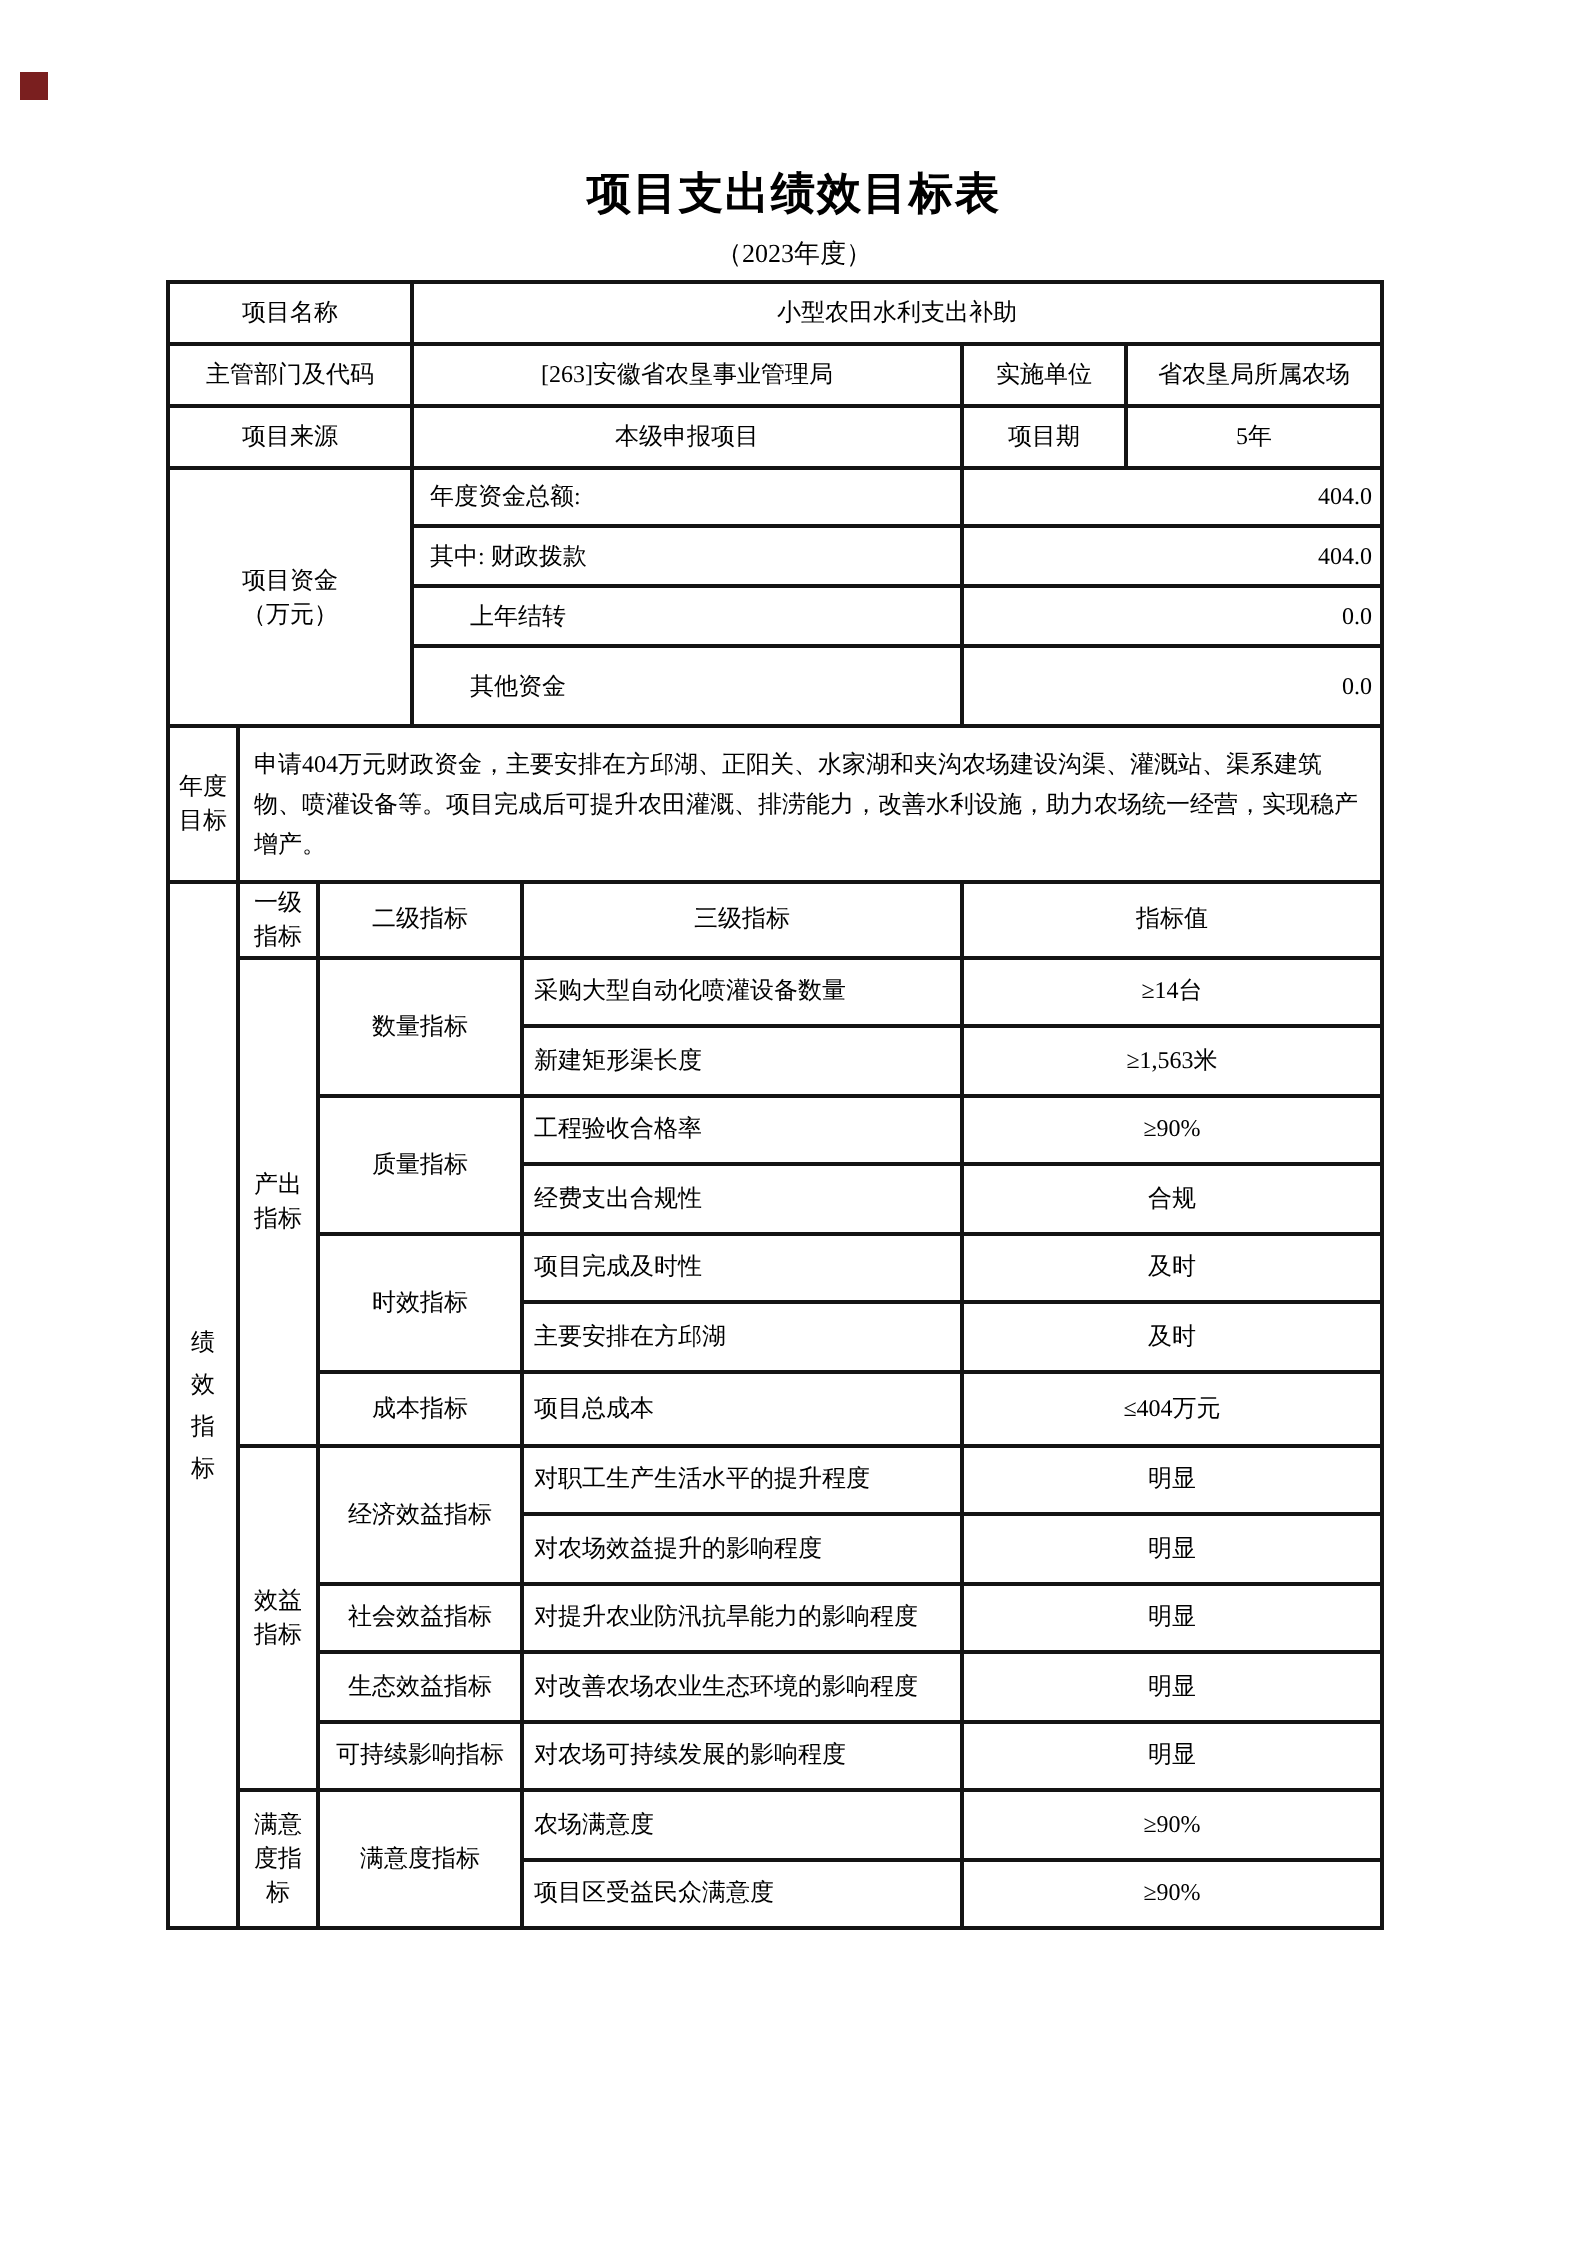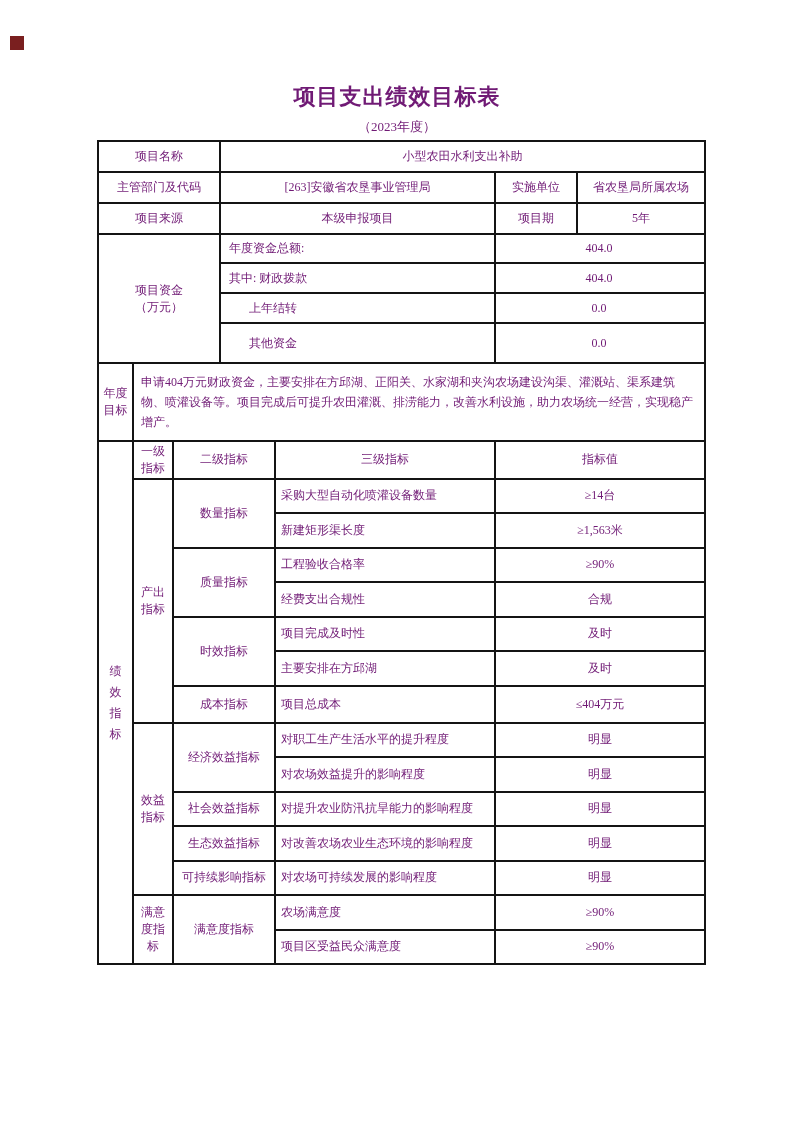--- a/index.html
+++ b/index.html
@@ -1,40 +1,40 @@
 <!DOCTYPE html>
 <html><head>
 <meta charset="utf-8">
 <style>
   html,body { margin:0; padding:0; background:#ffffff; }
   .sheet {
     position:relative; width:794px; height:1122px; background:#ffffff;
-    font-family:"Liberation Serif","DejaVu Serif",serif; color:#701a75;
+    font-family:"Liberation Serif","DejaVu Serif",serif; color:#000000;
     overflow:hidden;
   }
   .corner-mark { position:absolute; left:10px; top:36px; width:14px; height:14px; background:#7a1f1f; }
   .doc-title {
     position:absolute; top:82px; left:0; width:100%; text-align:center;
     font-family:"Liberation Sans","DejaVu Sans",sans-serif;
     font-size:22px; font-weight:bold; letter-spacing:1px;
   }
   .doc-subtitle { position:absolute; top:118px; left:0; width:100%; text-align:center; font-size:13px; }
   table.main {
-    position:absolute; top:140px; left:97px;
+    position:absolute; top:140px; left:83px;
     border-collapse:collapse; table-layout:fixed;padding-left:17px;
   }
   td {
     border:2px solid #141414; font-size:12px; text-align:center;
     vertical-align:middle; padding:1px 2px; line-height:1.4;
     overflow:hidden;
   }
   .pre { white-space:pre-line; }
   .fund-name { text-align:left; padding-left:8px; }
   .fund-name.indent { padding-left:28px;margin-left:20px; }
-  .num { padding-right:4px; }
+  .num { text-align:right; padding-right:4px; }
   .goal-cell { text-align:left; padding:4px 7px; line-height:20px; }
   .l3-cell { text-align:left; padding-left:5px; }
   .side-cell { line-height:21px; }
 </style>
 </head>
 <body>
 
 <div class="sheet">
 
   <div class="corner-mark"></div>

